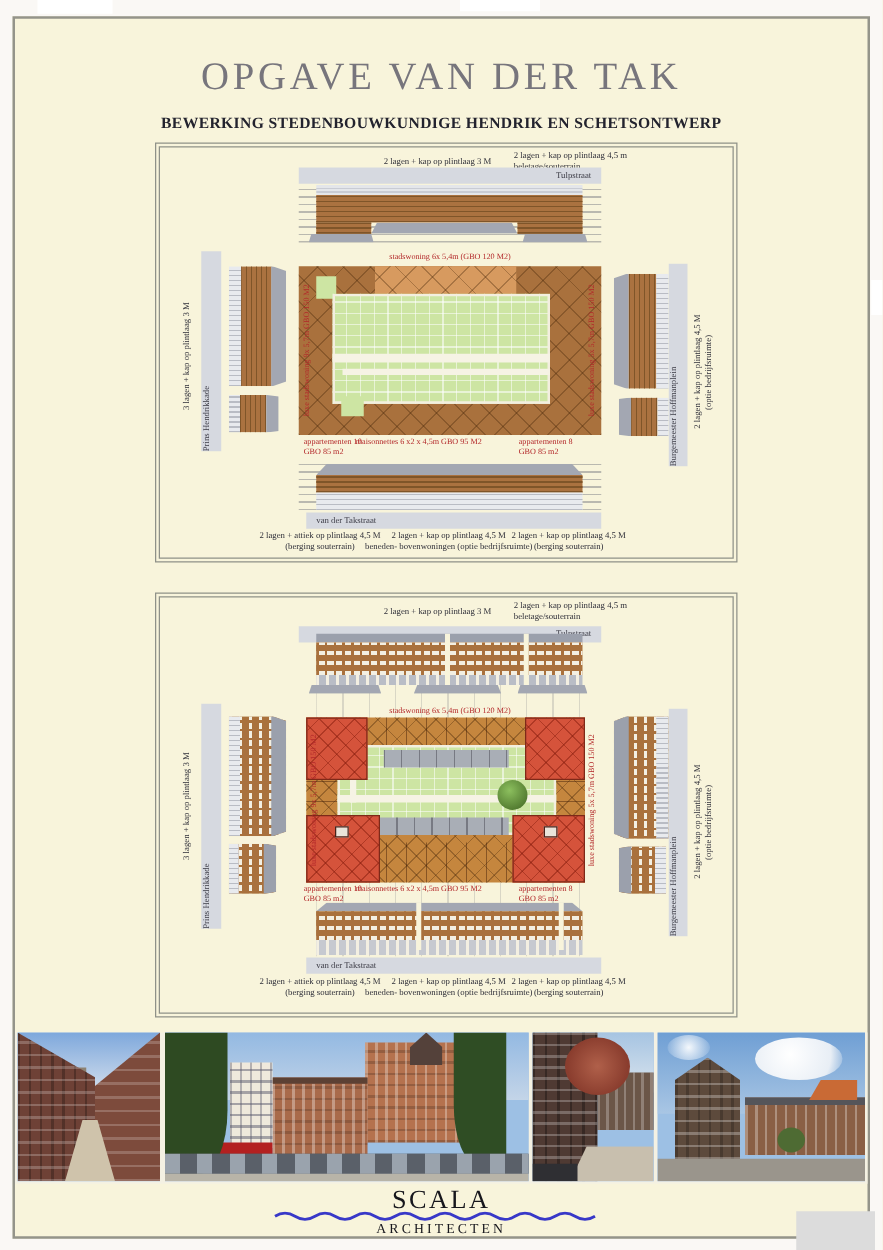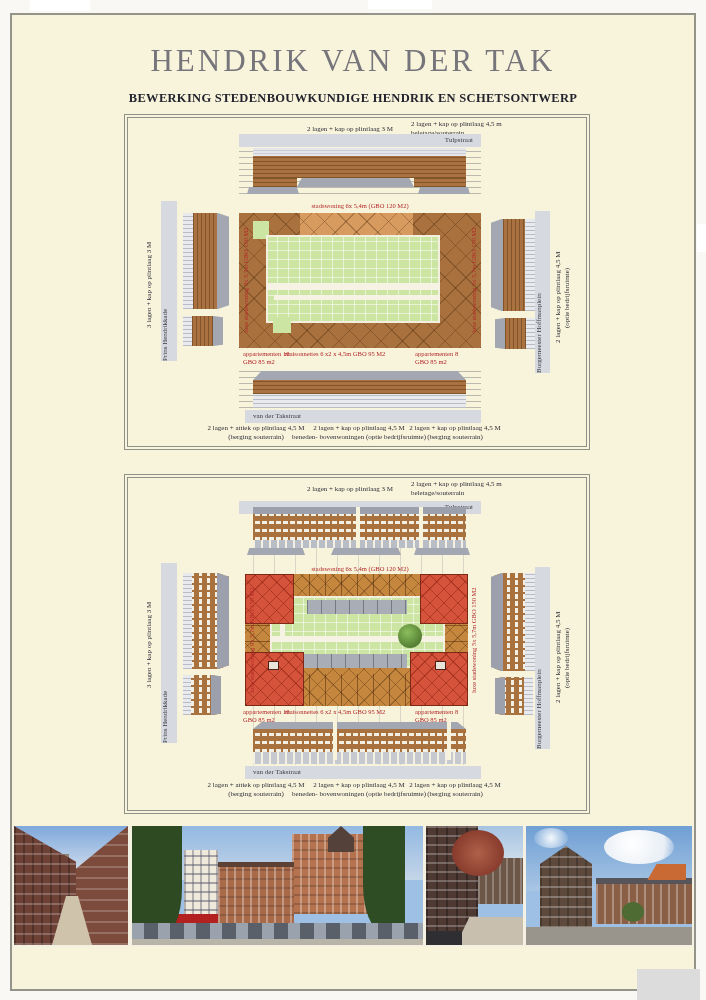--- a/index.html
+++ b/index.html
@@ -51,21 +51,21 @@
   .segE{display:flex;clip-path:polygon(24% 0,100% 0,100% 100%,24% 100%,0 96%,0 4%);}
   .photo{top:0;height:119px;overflow:hidden;background:#9dc0e4;}
   .logoTxt{font-size:21px;letter-spacing:2px;color:#16161c;}
   .logoSub{font-size:11px;letter-spacing:2.5px;color:#16161c;}
 </style>
 </head>
 <body>
 
 <div class="abs page">
 
-  <div class="abs title">HENDRIK VAN DER TAK</div>
+  <div class="abs title">OPGAVE VAN DER TAK</div>
   <div class="abs subtitle">BEWERKING STEDENBOUWKUNDIGE HENDRIK EN SCHETSONTWERP</div>
 
   <div class="abs panel panel1">
     <div class="abs t7 c" style="left:155px;top:10px;width:140px;">2 lagen + kap op plintlaag 3 M</div>
     <div class="abs t7" style="left:286px;top:5px;width:130px;">
       <div>2 lagen + kap op plintlaag 4,5 m</div>
       <div>beletage/souterrain</div>
     </div>
     <div class="abs sbar" style="left:114px;top:19px;width:242px;height:13px;line-height:13px;text-align:right;padding-right:8px;box-sizing:border-box;">Tulpstraat</div>
 
@@ -309,18 +309,25 @@
       <div class="abs" style="left:78px;top:4px;width:70px;height:34px;border-radius:50%;background:radial-gradient(circle at 40% 40%,#ffffff,#e8eef5 70%,rgba(232,238,245,0));"></div>
       <div class="abs" style="left:8px;top:2px;width:34px;height:20px;border-radius:50%;background:radial-gradient(circle,#f4f8fc,rgba(244,248,252,0));"></div>
       <div class="abs" style="left:14px;top:20px;width:52px;height:82px;background:#5d4a3c;clip-path:polygon(0 22%,50% 0,100% 22%,100% 100%,0 100%);background-image:repeating-linear-gradient(0deg,rgba(255,255,255,.28) 0 2px,transparent 2px 10px),repeating-linear-gradient(90deg,rgba(0,0,0,.22) 0 2px,transparent 2px 9px);"></div>
       <div class="abs" style="left:70px;top:52px;width:96px;height:40px;background:#8a5f45;border-top:6px solid #55555a;background-image:repeating-linear-gradient(90deg,rgba(255,255,255,.3) 0 2px,transparent 2px 8px);"></div>
       <div class="abs" style="left:118px;top:38px;width:42px;height:16px;background:#c96a35;clip-path:polygon(8% 100%,30% 0,100% 0,100% 100%);"></div>
       <div class="abs" style="left:96px;top:76px;width:22px;height:20px;border-radius:50%;background:#4e6b33;"></div>
       <div class="abs" style="left:0;bottom:0;width:100%;height:18px;background:#9a958c;"></div>
     </div>
   </div>
 
+  <div class="abs c" style="left:0;top:932px;width:100%;">
+    <div class="logoTxt">SCALA</div>
+    <svg width="270" height="8" viewBox="0 0 270 8" style="display:block;margin:-3px auto 0;">
+      <path d="M2 4 q8 -5 16 0 t16 0 t16 0 t16 0 t16 0 t16 0 t16 0 t16 0 t16 0 t16 0 t16 0 t16 0 t16 0 t16 0 t16 0 t16 0" stroke="#3838c8" stroke-width="2.2" fill="none"></path>
+    </svg>
+    <div class="logoSub">ARCHITECTEN</div>
+  </div>
 </div>
 
 <div class="abs" style="left:637px;top:969px;width:63px;height:31px;background:#dcdcdc;"></div>
 <div class="abs" style="left:697px;top:224px;width:9px;height:28px;background:#ffffff;"></div>
 <div class="abs" style="left:30px;top:0;width:60px;height:11px;background:#ffffff;"></div>
 <div class="abs" style="left:368px;top:0;width:64px;height:9px;background:#ffffff;"></div>
 
 </body></html>

